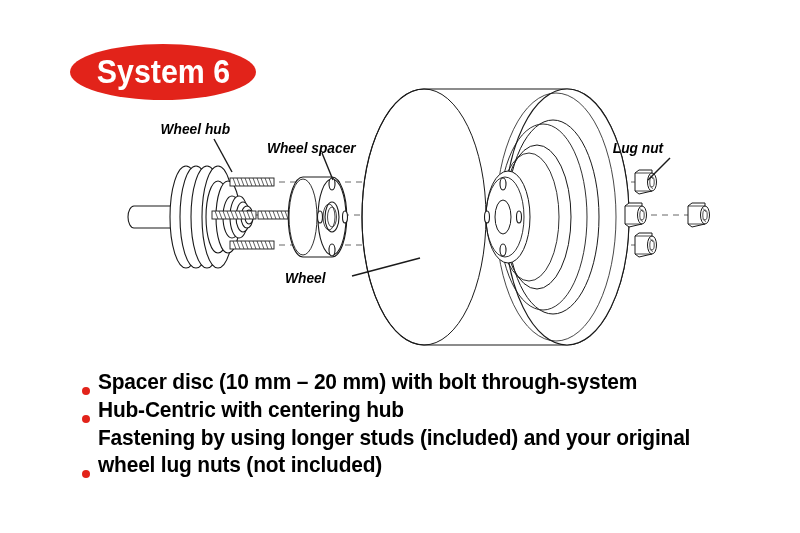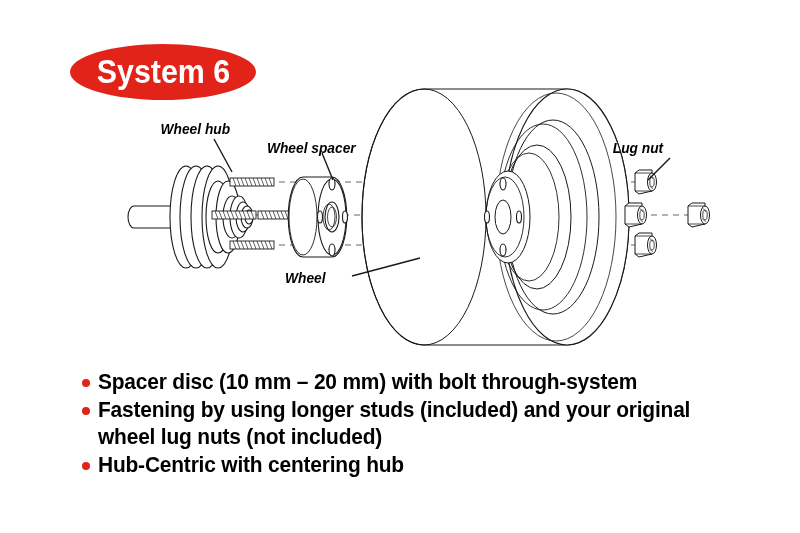--- a/index.html
+++ b/index.html
@@ -68,21 +68,21 @@
 
   
   .bullets {
     position: absolute;
     left: 82px;
     top: 368px;
     width: 660px;
   }
   .bullet-row {
     display: flex;
-    align-items: flex-start;
+    align-items: flex-end;
     margin-bottom: 1px;
   }
   .bullet-dot {
     width: 8px;
     height: 8px;
     border-radius: 50%;
     background: #e2231a;
     flex: 0 0 auto;
     margin-top: 11px;
     margin-right: 8px;
@@ -231,22 +231,22 @@
     <text class="lbl" x="645" y="153">Lug nut</text>
   </svg>
 
   <div class="bullets">
     <div class="bullet-row">
       <span class="bullet-dot"></span>
       <span class="bullet-text">Spacer disc (10 mm – 20 mm) with bolt through-system</span>
     </div>
     <div class="bullet-row">
       <span class="bullet-dot"></span>
+      <span class="bullet-text">Hub-Centric with centering hub</span>
+    </div>
+    <div class="bullet-row">
+      <span class="bullet-dot"></span>
       <span class="bullet-text">Fastening by using longer studs (included) and your original
 wheel lug nuts (not included)</span>
     </div>
-    <div class="bullet-row">
-      <span class="bullet-dot"></span>
-      <span class="bullet-text">Hub-Centric with centering hub</span>
-    </div>
   </div>
 
 </div>
 
 </body></html>

